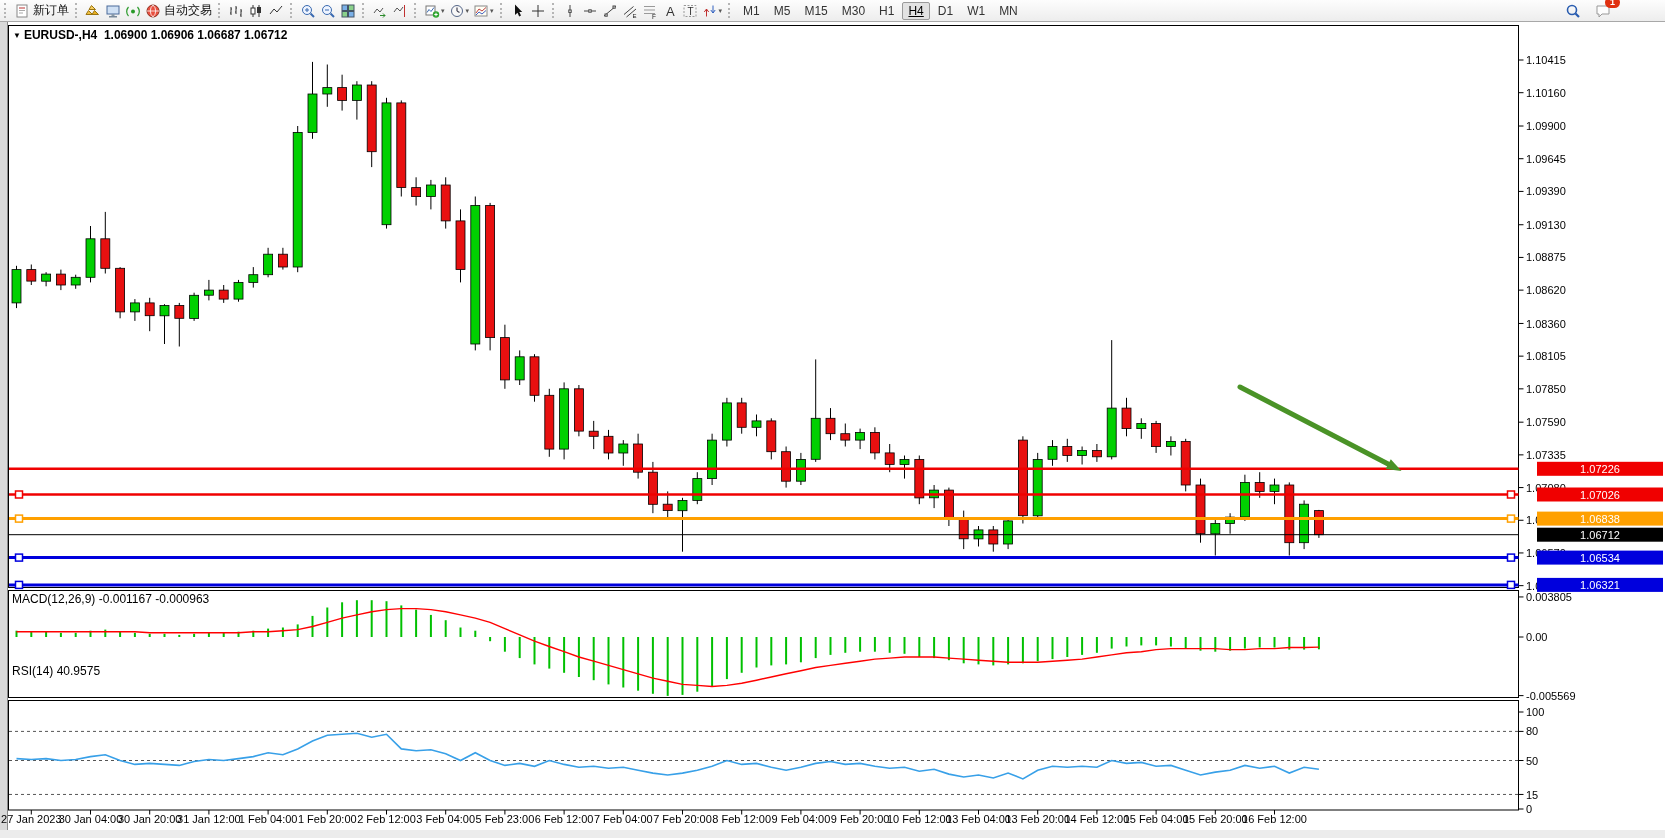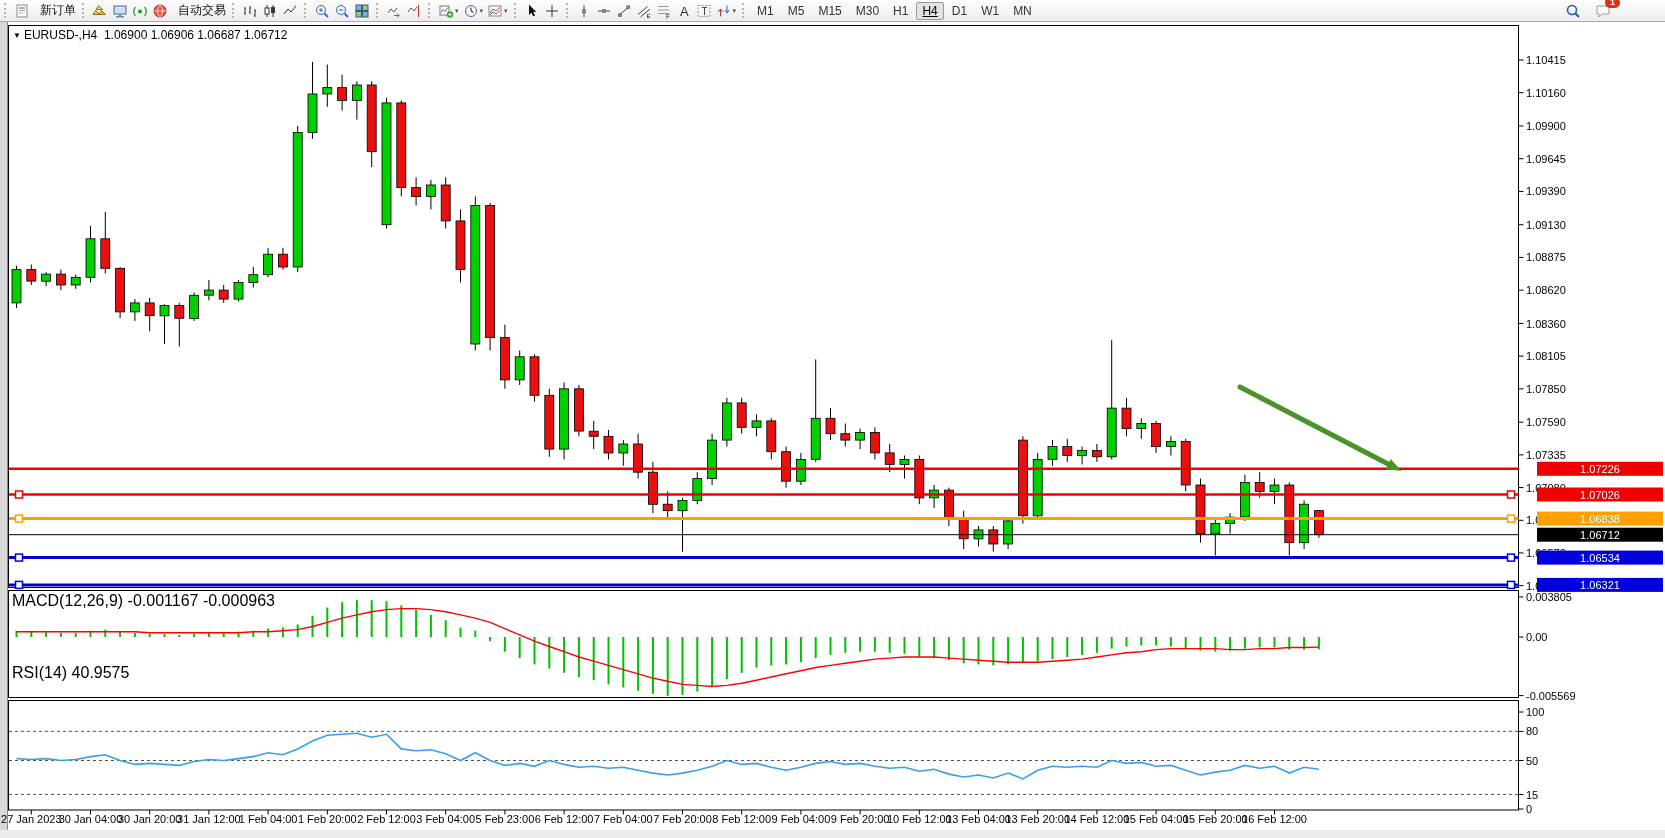--- a/index.html
+++ b/index.html
@@ -4,35 +4,35 @@
 <style>
   html,body{margin:0;padding:0;}
   body{width:1665px;height:838px;position:relative;overflow:hidden;background:#fff;
        font-family:"Liberation Sans",sans-serif;}
   .toolbar{position:absolute;left:0;top:0;width:100%;height:21px;
     background:linear-gradient(#fdfdfd,#ededed);border-bottom:1px solid #a8a8a8;
     display:flex;align-items:center;white-space:nowrap;}
   .grip{width:2px;height:15px;border-left:2px dotted #b5b5b5;margin:0 4px;}
   .tb-btn{height:19px;display:inline-flex;align-items:center;justify-content:center;
     padding:0 2px;cursor:default;}
-  .tlabel{font-size:12px;color:#111;margin-left:10px;}
+  .tlabel{font-size:12px;color:#111;margin-left:3px;}
   .dd{font-size:7px;color:#555;margin-left:1px;}
   .tf-btn{font-size:12px;color:#333;padding:1px 5px;margin:0 1px;border:1px solid transparent;}
   .tf-btn.active{background:#e2e2e2;border:1px solid #9a9a9a;border-radius:2px;color:#000;text-decoration:underline;}
   .tb-right{margin-left:auto;display:flex;align-items:center;padding-right:52px;}
   .chat-wrap{position:relative;margin-left:10px;}
   .chat-badge{position:absolute;right:-7px;top:-4px;background:#e03010;color:#fff;
     font-size:9px;line-height:11px;min-width:11px;text-align:center;border-radius:7px;
     padding:0 2px;font-weight:bold;}
   .lstrip{position:absolute;left:0;top:22px;bottom:0;width:7px;background:#d9d9d9;
     border-right:1px solid #8a8a8a;}
   #chart{position:absolute;left:0;top:22px;}
-  .chart-title{position:absolute;left:13px;top:28px;font-size:12px;color:#000;z-index:5;}
+  .chart-title{position:absolute;left:13px;top:28px;font-size:12px;color:#000;z-index:5;font-weight:bold;}
   .chart-title .tri{font-size:8px;vertical-align:1px;margin-right:3px;}
-  .ind-label{position:absolute;left:12px;font-size:16px;color:#000;z-index:5;}
+  .ind-label{position:absolute;left:12px;font-size:12px;color:#000;z-index:5;}
   #macd-label{top:592px;}
   #rsi-label{top:664px;}
   text{font-family:"Liberation Sans",sans-serif;}
 </style>
 </head>
 <body>
 
 <div class="toolbar" id="toolbar">
     <div class="grip"></div>
     <div class="tb-btn">

